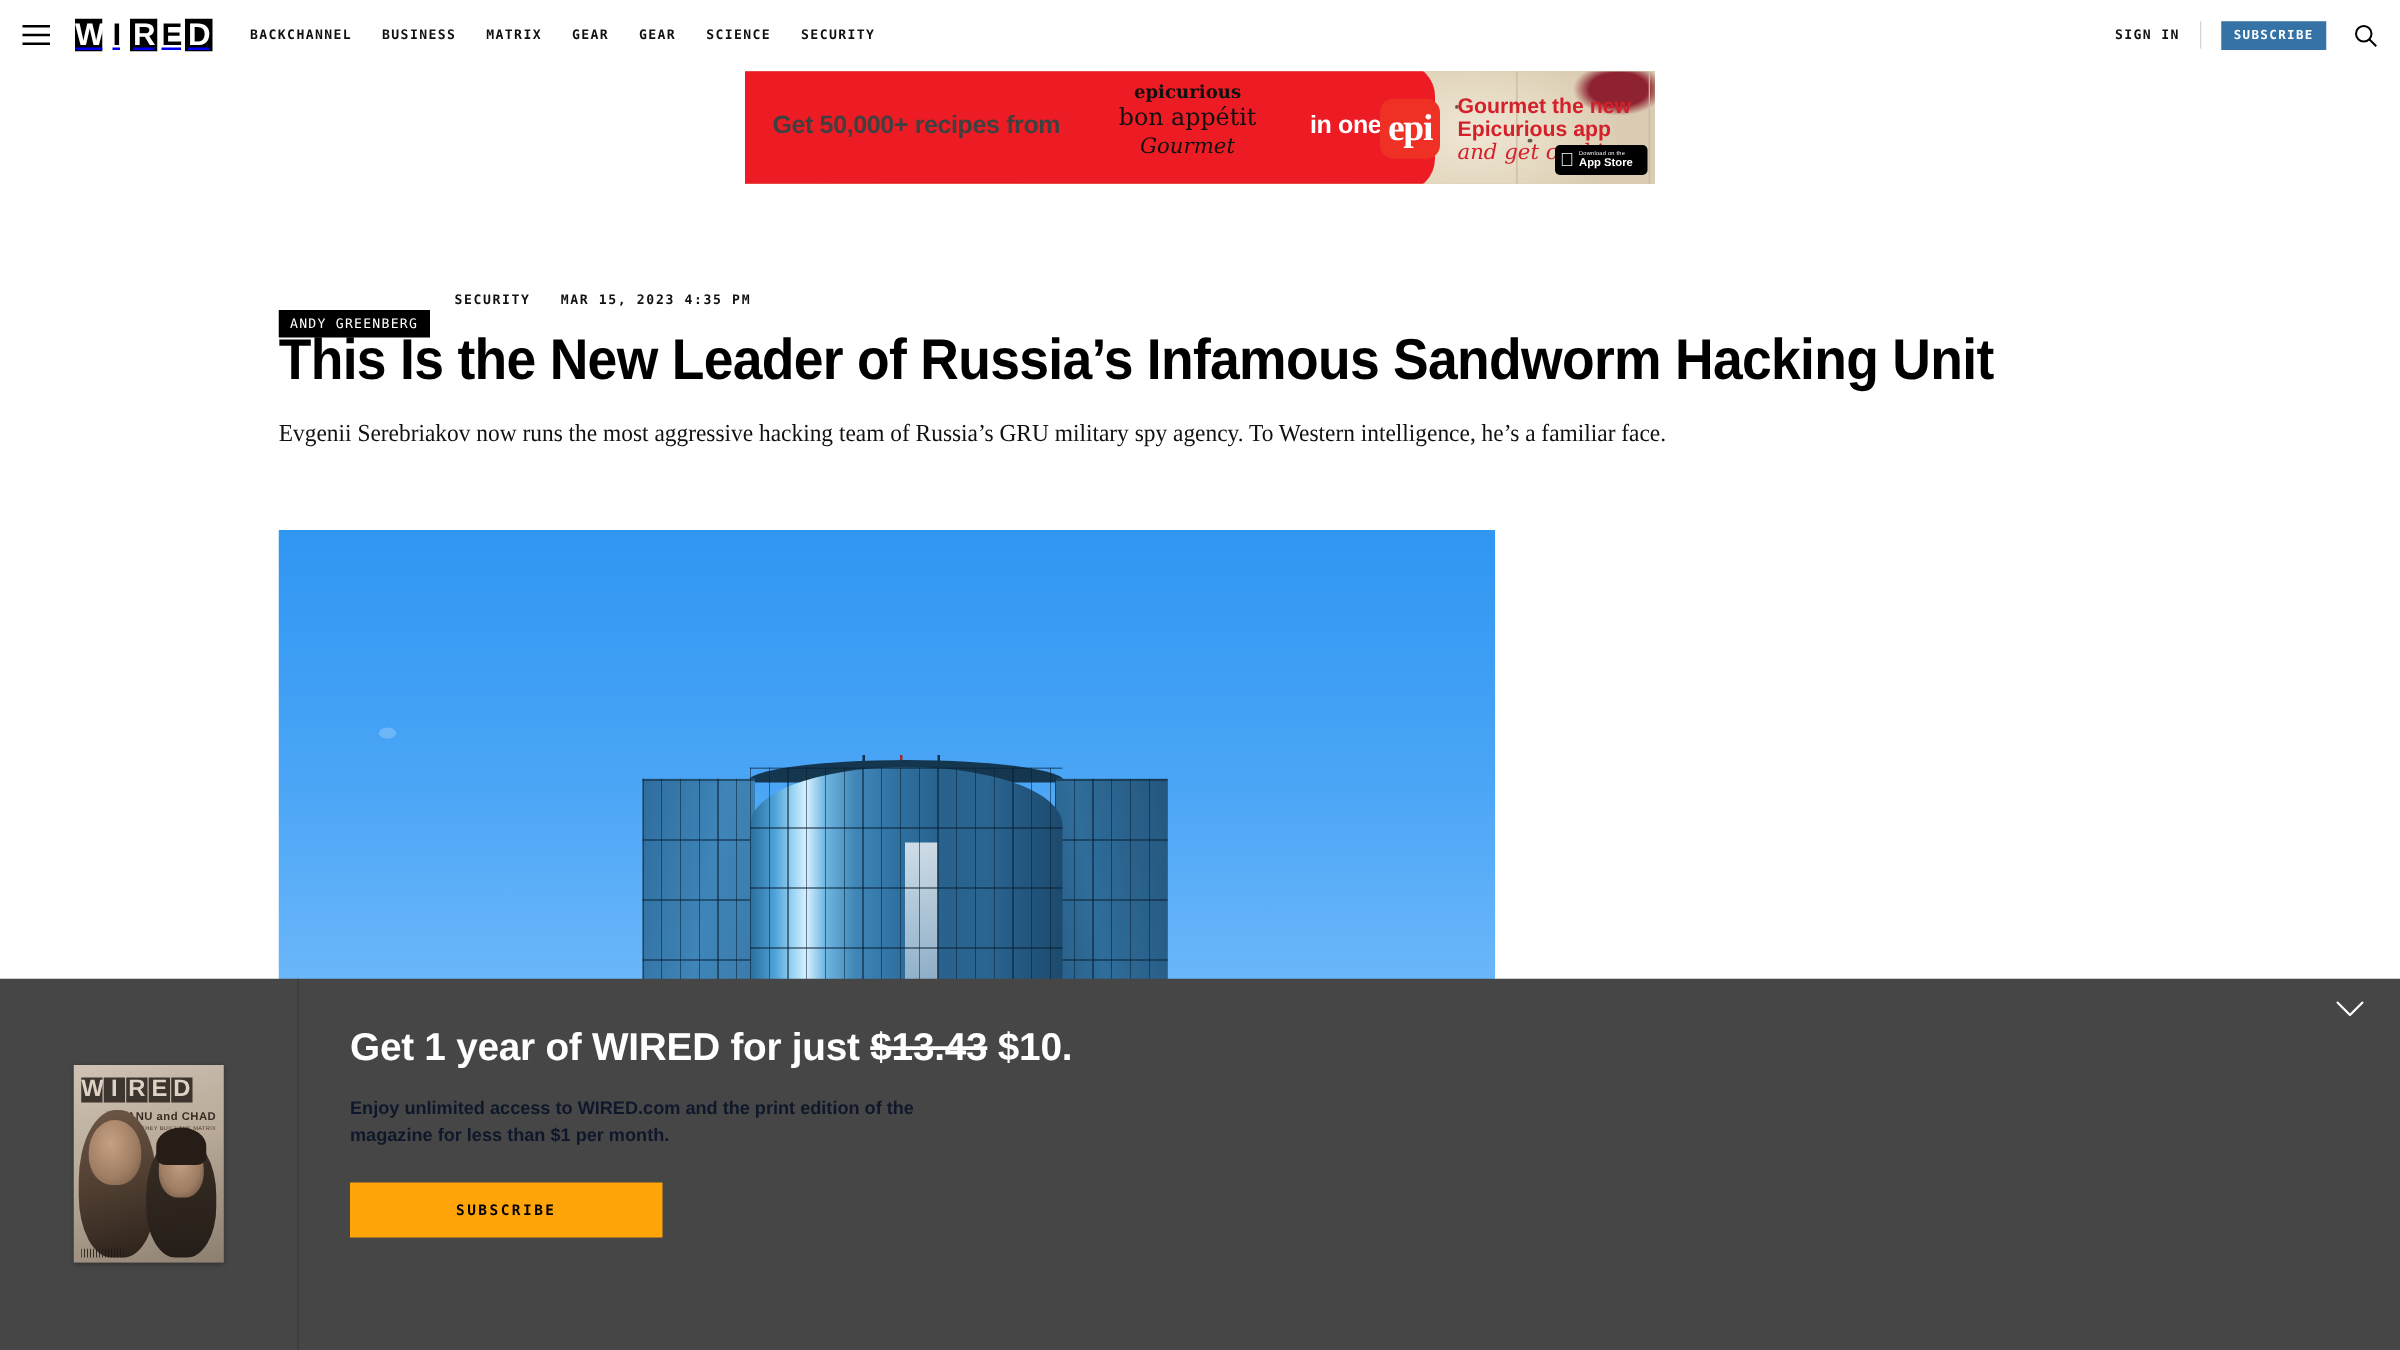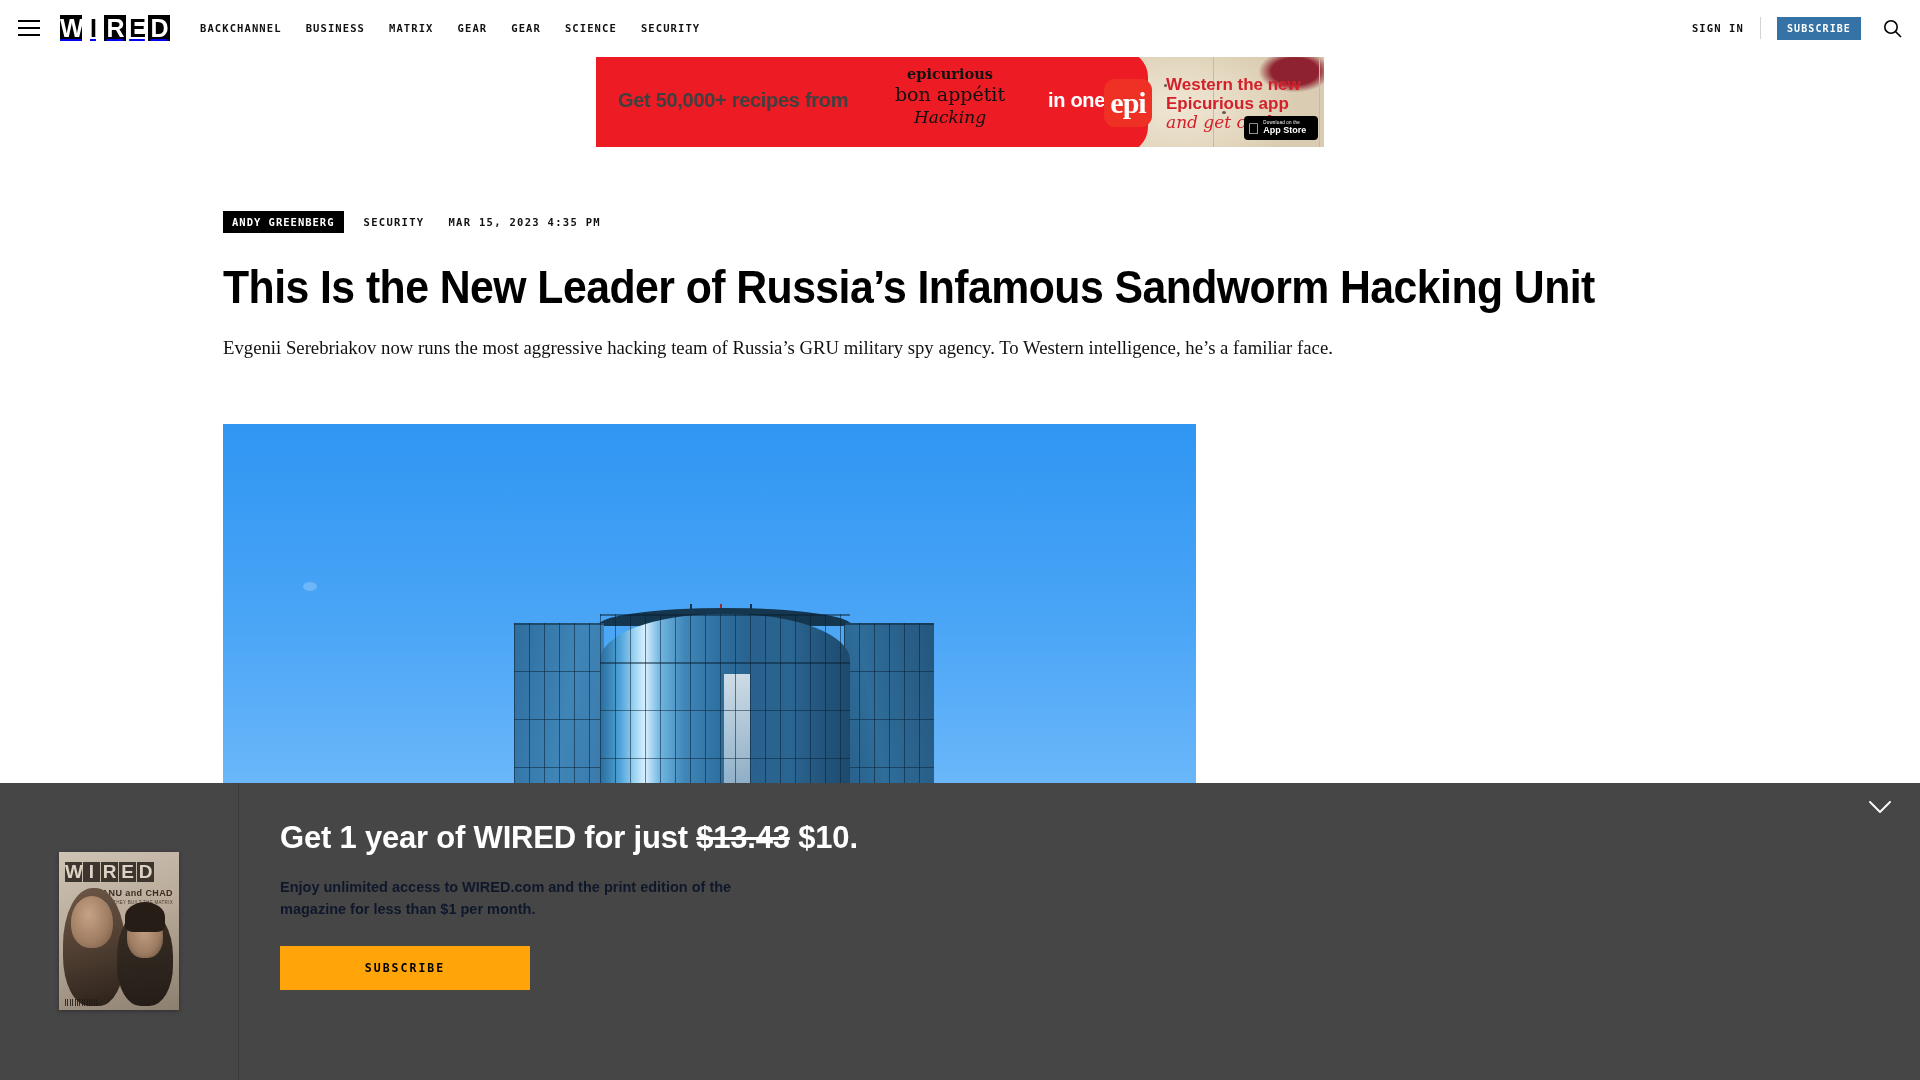--- a/index.html
+++ b/index.html
@@ -176,22 +176,22 @@
 
   
   .article { position:absolute; top: 0; left: 0; width: 1920px; }
   .byline {
     position: absolute; left: 223px; top: 211px;
     display: flex; align-items: center;
   }
   .byline .author {
     background: #000; color: #fff;
     font-family: "DejaVu Sans Mono", monospace;
-    font-size: 10.5px; letter-spacing: 1px; font-weight: 700;
-    padding: 6px 9px 5px 9px; line-height:1;
+    font-size: 10.5px; letter-spacing: 1px; font-weight: 400;
+    padding: 6px 9px 5px 9px; line-height:1;margin-top:37px;
   }
   .byline .cat, .byline .date {
     font-family: "DejaVu Sans Mono", monospace;
     font-size: 10.5px; letter-spacing: 1.3px; color: #111; font-weight: 600;
   }
   .byline .cat { margin-left: 20px; }
   .byline .date { margin-left: 24px; }
 
   .headline {
     position: absolute; left: 223px; top: 263px;
@@ -440,29 +440,29 @@
 
     <div class="redpanel"></div>
 
     <div class="ad-leftline1">
       <span class="t1">Get 50,000+ recipes from</span>
     </div>
 
     <div class="ad-brandstack">
       <div class="epicurious">epicurious</div>
       <div class="bonappetit">bon appétit</div>
-      <div class="gourmet">Hacking</div>
+      <div class="gourmet">Gourmet</div>
     </div>
 
     <div class="ad-inoneapp">in one app.</div>
 
     <div class="epi-logo">epi</div>
 
     <div class="ad-right-copy">
-      <div class="r1">Western the new</div>
+      <div class="r1">Gourmet the new</div>
       <div class="r2">Epicurious app</div>
       <div class="r3">and get cooking.</div>
     </div>
 
     <div class="appstore">
       <span class="apple"></span>
       <span class="astxt">
         <span class="s1">Download on the</span>
         <span class="s2">App Store</span>
       </span>

